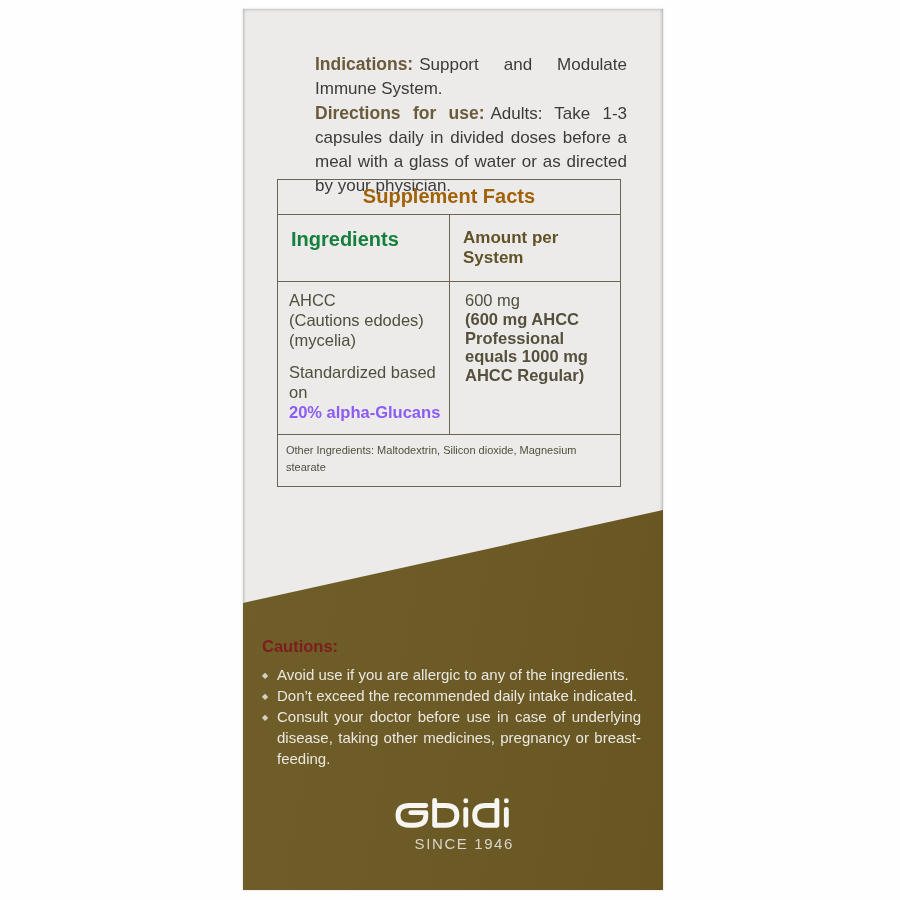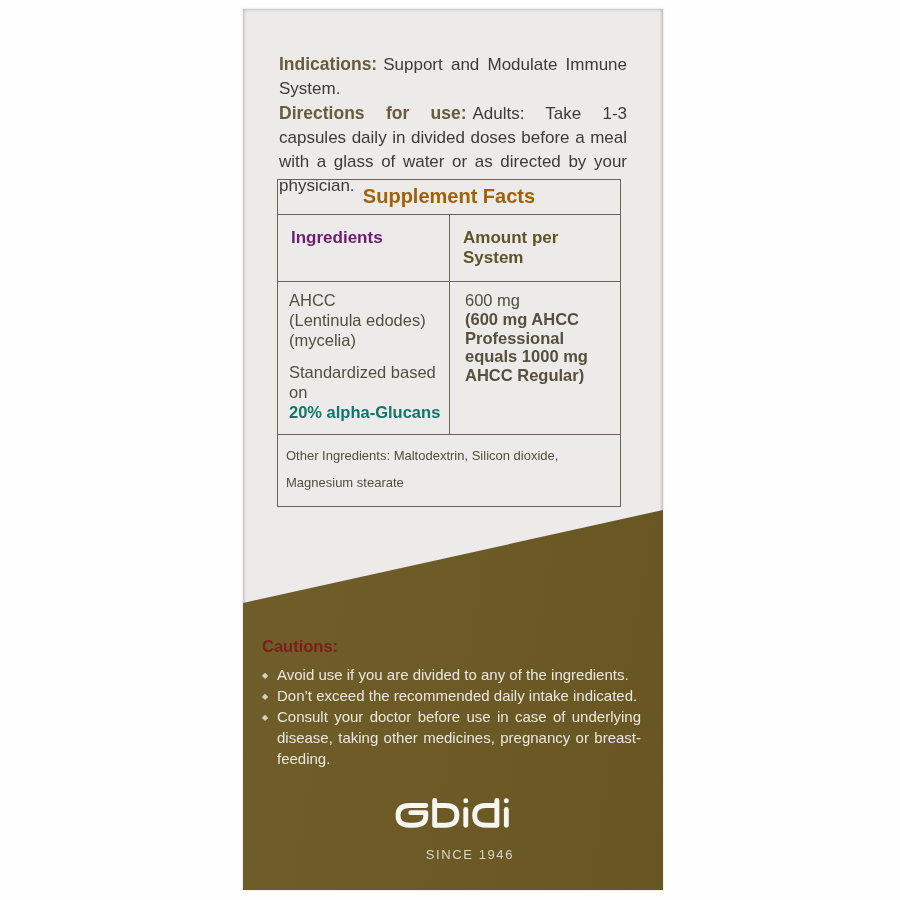--- a/index.html
+++ b/index.html
@@ -26,42 +26,42 @@
   .olive {
     position:absolute; left:0; top:0; width:100%; height:100%;
     background:linear-gradient(100deg, #715f2a 0%, #6c5b26 55%, #675622 100%);
     clip-path:polygon(0 594px, 100% 501px, 100% 100%, 0 100%);
   }
 
   
   .content-top { position:absolute; left:36px; top:43px; width:348px; }
   .para {
     font-size:17px; line-height:24px; color:#3c3b39;
-    text-align:justify; text-justify:inter-word;
+    text-align:justify; text-justify:inter-word;margin-left:36px;
   }
   .hlabel { font-weight:bold; color:#6a5b3c; font-size:17.5px; margin-right:6px; }
 
   
   .facts { position:absolute; left:34px; top:170px; width:344px;
            border:1.5px solid #6c6450; color:#524e3e; }
   .ft-title { text-align:center; font-weight:bold; font-size:20px; color:#a16207;
               padding:5px 0 6px; border-bottom:1.5px solid #6c6450; }
   .ft-row { display:flex; }
   .ft-head { border-bottom:1.5px solid #6c6450; }
   .ft-c1 { width:172px; border-right:1.5px solid #6c6450; }
   .ft-c2 { flex:1; }
-  .ft-head .ft-c1 { padding:13px 4px 13px 13px; font-weight:bold; font-size:17px; color:#701a75; }
+  .ft-head .ft-c1 { padding:13px 4px 13px 13px; font-weight:bold; font-size:20px; color:#15803d; }
   .ft-head .ft-c2 { padding:13px 2px 13px 13px; font-weight:bold; font-size:17px; color:#615227; }
   .ft-main { border-bottom:1.5px solid #6c6450; }
   .ft-main .ft-c1 { padding:8px 6px 12px 11px; font-size:16.5px; line-height:20px; }
   .ft-main .ft-c2 { padding:8px 2px 10px 15px; font-size:16.5px; line-height:20px; }
   .std-gap { height:12px; }
-  .std2 { font-weight:bold; color:#0f766e; }
+  .std2 { font-weight:bold; color:#8b5cf6; }
   .amount-note { font-weight:bold; color:#55503c; line-height:18.5px; margin-top:0; font-size:16.5px; }
-  .ft-other { padding:7px 12px 10px 8px; font-size:13px; line-height:27px; }
+  .ft-other { padding:7px 12px 10px 8px; font-size:11px; line-height:17px; }
 
   
   .storage { position:absolute; left:36px; top:434px; width:360px; }
   .storage-h { font-weight:bold; font-size:17.5px; color:#6a5b3c; }
   .storage-line { font-size:17px; line-height:24.5px; color:#3c3b39; }
   .storage-line.first { margin-top:4px; }
 
   
   .cautions { position:absolute; left:19px; top:628px; width:379px; }
   .cautions-h { font-weight:bold; font-size:16.5px; color:#7f1d1d; margin-bottom:8px; }
@@ -75,22 +75,22 @@
     position:absolute; left:0; top:1px;
     font-size:8px; color:#d3d0c2; line-height:21px;
   }
 
   
   .brand { position:absolute; left:0; width:100%; top:789px;
            display:flex; flex-direction:column; align-items:center; }
   .logo-wrap { width:122px; }
   .logo-hidden-text { position:absolute; width:1px; height:1px; overflow:hidden;
                       clip-path:inset(50%); white-space:nowrap; }
-  .tagline { width:122px; text-align:right; font-size:13px; letter-spacing:1.6px;
-             color:#d8d5c9; margin-top:15px; }
+  .tagline { width:122px; text-align:right; font-size:15px; letter-spacing:1.6px;
+             color:#d8d5c9; margin-top:3px; }
 </style>
 </head>
 <body>
 
 <div class="page">
   <div class="box">
 
     <div class="olive"></div>
 
     <div class="content-top">
@@ -100,39 +100,39 @@
 
     <div class="facts">
       <div class="ft-title">Supplement Facts</div>
       <div class="ft-row ft-head">
         <div class="ft-c1">Ingredients</div>
         <div class="ft-c2">Amount per System</div>
       </div>
       <div class="ft-row ft-main">
         <div class="ft-c1">
           <div>AHCC</div>
-          <div>(Lentinula edodes)</div>
+          <div>(Cautions edodes)</div>
           <div>(mycelia)</div>
           <div class="std-gap"></div>
           <div>Standardized based on</div>
           <div class="std2">20% alpha-Glucans</div>
         </div>
         <div class="ft-c2">
           <div>600 mg</div>
           <div class="amount-note">(600 mg AHCC Professional equals 1000 mg AHCC Regular)</div>
         </div>
       </div>
       <div class="ft-other">Other Ingredients: Maltodextrin, Silicon dioxide, Magnesium stearate</div>
     </div>
 
 
     <div class="cautions">
       <div class="cautions-h">Cautions:</div>
       <ul>
-        <li><span class="bullet">◆</span><span>Avoid use if you are divided to any of the ingredients.</span></li>
+        <li><span class="bullet">◆</span><span>Avoid use if you are allergic to any of the ingredients.</span></li>
         <li><span class="bullet">◆</span><span>Don’t exceed the recommended daily intake indicated.</span></li>
         <li><span class="bullet">◆</span><span>Consult your doctor before use in case of underlying disease, taking other medicines, pregnancy or breast-feeding.</span></li>
       </ul>
     </div>
 
     <div class="brand">
       <div class="logo-wrap">
         <span class="logo-hidden-text">abidi</span>
         <svg width="122" height="30" viewBox="0 0 106 27" aria-hidden="true">
           <g fill="none" stroke="#f6f5f1" stroke-width="4.4" stroke-linecap="round" stroke-linejoin="round">

